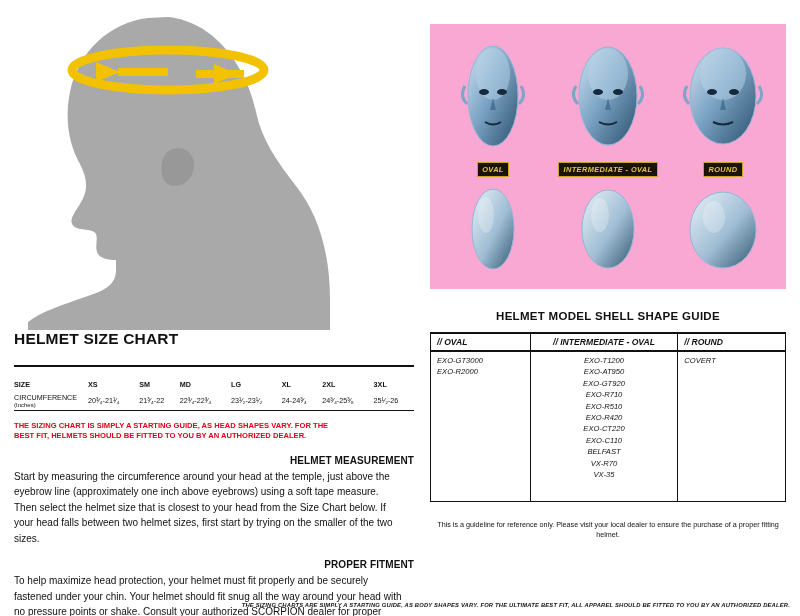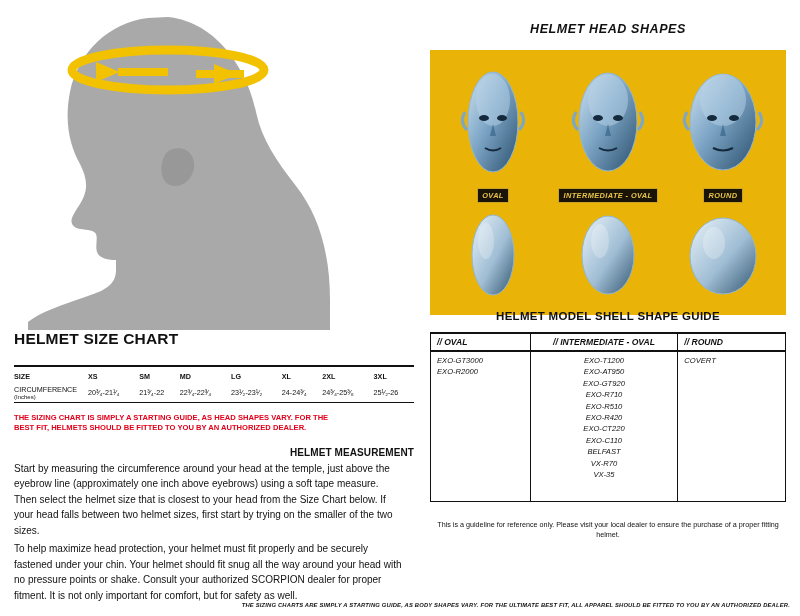--- a/index.html
+++ b/index.html
@@ -21,21 +21,21 @@
   
   .size-chart {
     position: absolute; left: 14px; top: 330px; width: 400px;
   }
   .sc-title {
     font-size: 15.5px; font-weight: bold; letter-spacing: .2px;
     padding-bottom: 17px;
   }
   .sc-rule { height: 2px; background: #111; width: 100%; }
   .sc-rule.thin { height: 1px; }
-  .sc-table { width: 100%; border-collapse: collapse; margin-top: 3px; }
+  .sc-table { width: 100%; border-collapse: collapse; margin-top: 11px; }
   .sc-table th, .sc-table td {
     font-size: 7.2px; text-align: left; padding: 2px 0;
     white-space: nowrap; font-weight: bold;
   }
   .sc-table th:first-child, .sc-table td:first-child { width: 74px; }
   .sc-table td { font-weight: normal; }
   .sc-sub { font-size: 6px; font-weight: normal; display:block; }
 
   .sc-note {
     color: #e2001a; font-size: 7.6px; font-weight: bold; line-height: 1.35;
@@ -49,22 +49,22 @@
     font-size: 10px; line-height: 1.55; margin-top: 3px; width: 392px;
   }
 
   
   .hs-title {
     position: absolute; left: 430px; top: 22px; width: 356px;
     text-align: center; font-size: 12.5px; font-weight: bold;
     font-style: italic; letter-spacing: .6px;
   }
   .hs-panel {
-    position: absolute; left: 430px; top: 50px; width: 356px; height: 265px;
-    background: #eab308; overflow: hidden;
+    position: absolute; left: 430px; top: 24px; width: 356px; height: 265px;
+    background: #f9a8d4; overflow: hidden;
   }
   .hs-inner { position: relative; width: 100%; height: 100%; }
   .hs-col {
     position: absolute; top: 8px; width: 110px; height: 250px;
   }
   .hs-col.c1 { left: 8px; }
   .hs-col.c2 { left: 123px; }
   .hs-col.c3 { left: 238px; }
   .hs-face { height: 128px; display:flex; align-items:center; justify-content:center;}
   .hs-label {
@@ -184,20 +184,21 @@
     </tbody>
       </table>
     <div class="sc-rule thin"></div>
 
     <div class="sc-note">THE SIZING CHART IS SIMPLY A STARTING GUIDE, AS HEAD SHAPES VARY. FOR THE BEST FIT, HELMETS SHOULD BE FITTED TO YOU BY AN AUTHORIZED DEALER.</div>
 
     <div class="sec-h">HELMET MEASUREMENT</div>
     <div class="sec-p" style="white-space:pre-line">Start by measuring the circumference around your head at the temple, just above the eyebrow line (approximately one inch above eyebrows) using a soft tape measure.
 Then select the helmet size that is closest to your head from the Size Chart below. If your head falls between two helmet sizes, first start by trying on the smaller of the two sizes.</div>
 
+    <div class="sec-h">PROPER FITMENT</div>
     <div class="sec-p">To help maximize head protection, your helmet must fit properly and be securely fastened under your chin. Your helmet should fit snug all the way around your head with no pressure points or shake. Consult your authorized SCORPION dealer for proper fitment. It is not only important for comfort, but for safety as well.</div>
   </div>
 
   <div class="hs-title">HELMET HEAD SHAPES</div>
 
   <div class="hs-panel">
     <div class="hs-inner">
 
       <div class="hs-col c1">
         <div class="hs-face">

